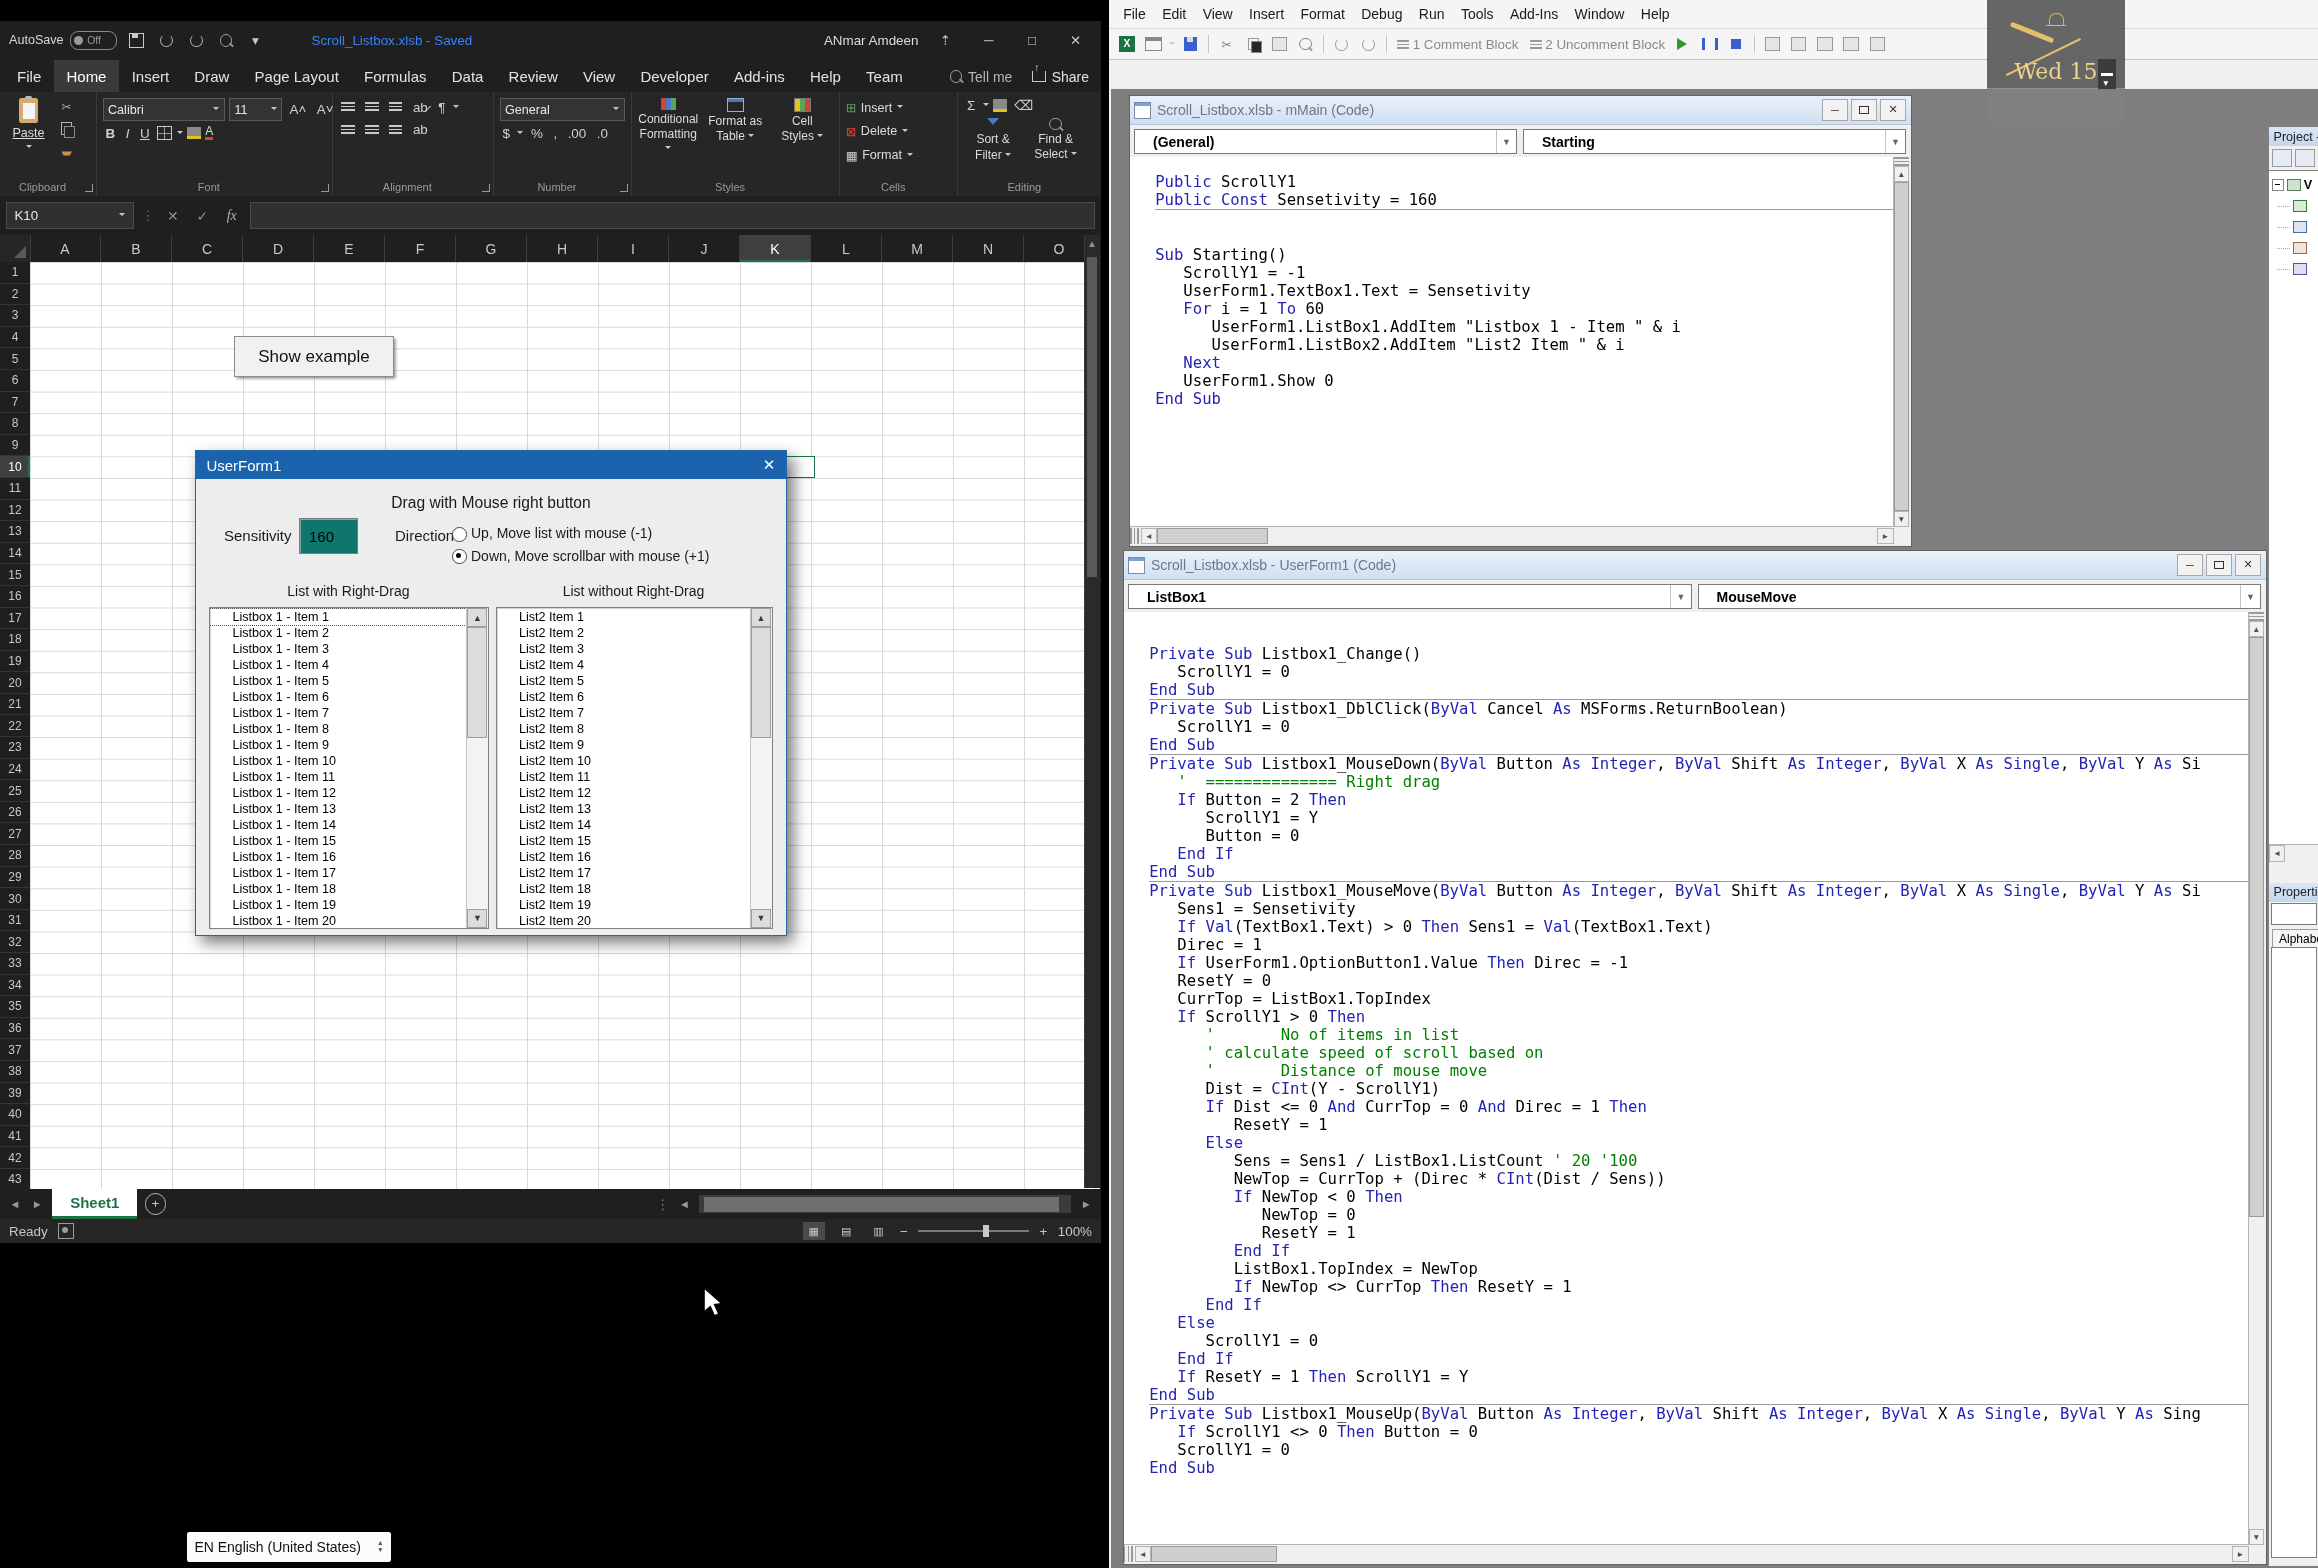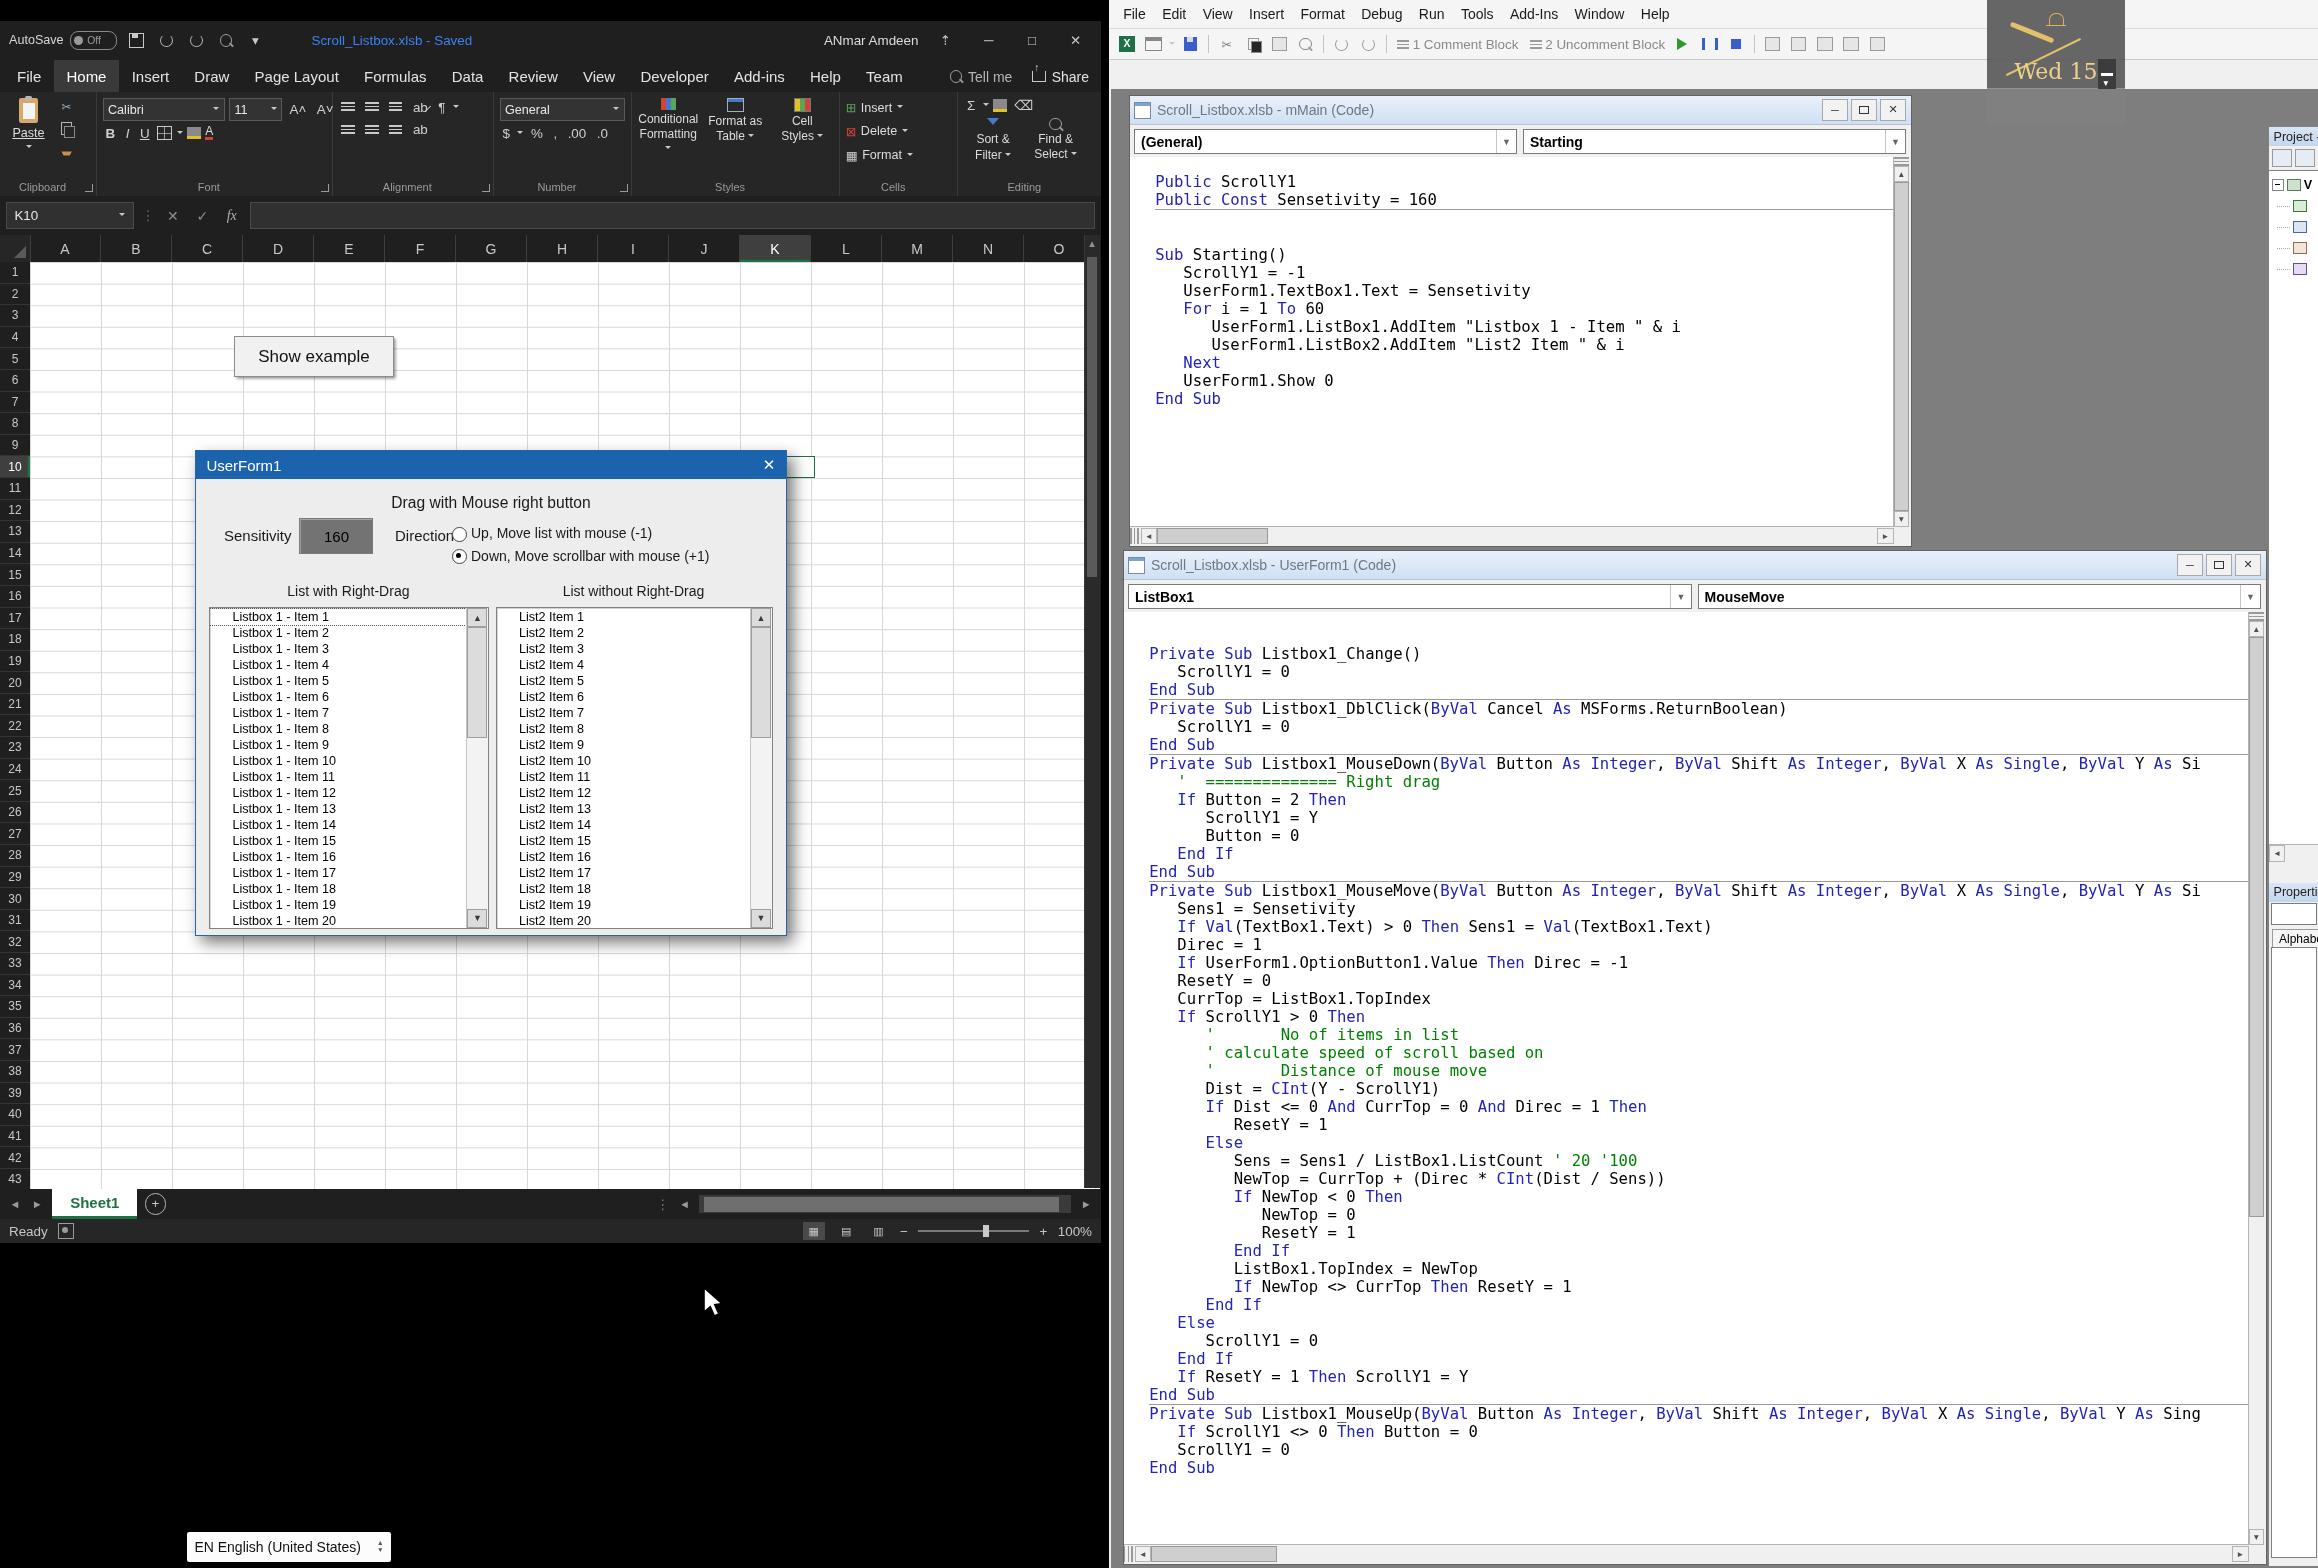--- a/index.html
+++ b/index.html
@@ -101,22 +101,22 @@
   .viewbtn{width:22px;height:18px;display:flex;align-items:center;justify-content:center;color:#c6c6c6;font-size:11px;}
   .viewbtn.sel{background:#4a4a4a;}
   .zoomline{width:111px;height:1.5px;background:#7a7a7a;position:relative;}
   .zoomthumb{position:absolute;left:58%;top:-5.2px;width:6px;height:12px;background:#c9c9c9;}
   
   #dialog{position:absolute;left:195px;top:450px;width:592px;height:486px;background:#ededed;
           border:0.7px solid #2467a9;box-shadow:6px 7.4px 15px rgba(0,0,0,.55);z-index:10;box-sizing:border-box;}
   .uf-title{height:28px;background:#1b63ad;color:#fff;font-size:15px;display:flex;align-items:center;padding-left:10.4px;}
   .uf-close{margin-left:auto;width:34px;text-align:center;font-size:15px;}
   .uf-lbl{position:absolute;font-size:15px;color:#1a1a1a;}
-  .uf-input{position:absolute;left:103px;top:67px;width:48px;height:34px;background:#737373;border:0.7px solid #7a7a7a;
-            box-shadow:inset 0.7px 0.7px 0 #b5b5b5;font-size:15px;display:flex;align-items:center;padding-left:24px;color:#000;}
+  .uf-input{position:absolute;left:103px;top:67px;width:48px;height:34px;background:#0f766e;border:0.7px solid #7a7a7a;
+            box-shadow:inset 0.7px 0.7px 0 #b5b5b5;font-size:15px;display:flex;align-items:center;padding-left:9px;color:#000;}
   .radio{position:absolute;width:12.6px;height:12.6px;border:0.7px solid #444;border-radius:50%;background:#fff;}
   .radio.checked::after{content:"";position:absolute;left:3px;top:3px;width:5.2px;height:5.2px;background:#000;border-radius:50%;}
   .uf-list{position:absolute;background:#fff;border:0.7px solid #828282;box-shadow:inset 0.7px 0.7px 0 #c5c5c5;display:flex;}
   .uf-items{flex:1;overflow:hidden;padding-top:0.7px;}
   .uf-item{height:16px;font-size:12.6px;color:#000;padding-left:22px;display:flex;align-items:center;white-space:nowrap;}
   .uf-item.focused{outline:0.7px dotted #555;outline-offset:-0.7px;}
   .ufsb{width:21px;background:#f3f3f3;border-left:0.7px solid #c5c5c5;position:relative;}
   .ufsb-btn{position:absolute;left:0;width:20px;height:19.3px;background:#dcdcdc;border:0.7px solid #9e9e9e;box-sizing:border-box;
             display:flex;align-items:center;justify-content:center;color:#3a3a3a;font-size:9px;}
   .ufsb-thumb{position:absolute;left:0;width:20px;background:#dcdcdc;border:0.7px solid #9e9e9e;box-sizing:border-box;}
@@ -147,21 +147,21 @@
   .vbw-title{height:28px;background:linear-gradient(#e9f0fa,#cfe0f3);display:flex;align-items:center;gap:6px;
              padding:0 4.5px;color:#6e7884;font-size:14px;border-bottom:0.7px solid #b8c4d4;}
   .modicon{width:15px;height:15px;background:#fff;border:0.7px solid #7a8aa5;position:relative;}
   .modicon::after{content:"";position:absolute;left:0;top:0;right:0;height:3.7px;background:#7aa5d2;}
   .wbtns{margin-left:auto;display:flex;gap:3px;}
   .wbtn{width:24px;height:19.3px;background:#f2f2f2;border:0.7px solid #a8a8a8;display:flex;align-items:center;justify-content:center;
         font-size:11px;color:#333;}
   .wbtn .rest{width:7.4px;height:6.7px;border:1.5px solid #333;}
   .vbw-combos{height:33px;display:flex;gap:6px;padding:3.7px 4.5px;box-sizing:border-box;}
   .combo{flex:1;background:#fff;border:0.7px solid #7a7a7a;font-size:14px;font-weight:600;color:#000;
-         display:flex;align-items:center;padding-left:6px;position:relative;}
+         display:flex;align-items:center;padding-left:18px;position:relative;}
   .combo-arrow{position:absolute;right:0;top:0;bottom:0;width:19.3px;border-left:0.7px solid #c5c5c5;display:flex;align-items:center;justify-content:center;color:#666;font-size:9px;font-weight:400;}
   .vbw-code{position:absolute;left:0.7px;right:17px;bottom:18.6px;background:#fff;overflow:hidden;}
   .cl{height:18px;line-height:18px;white-space:pre;font-family:"DejaVu Sans Mono","Liberation Mono",monospace;
       font-size:15.6px;color:#000;}
   .kw{color:#2323b5;}
   .cm{color:#008000;}
   .psep{height:0;border-top:0.7px solid #9a9a9a;margin-right:-30px;}
   .vbw-vscroll{position:absolute;right:0.7px;width:16.3px;background:#f0f0f0;border-left:0.7px solid #b4b4b4;}
   .vbw-hscroll{position:absolute;left:0.7px;right:17px;bottom:0.7px;height:18px;background:#f0f0f0;border-top:0.7px solid #b4b4b4;display:flex;align-items:center;}
   .sbb{width:16.3px;height:16.3px;background:#f0f0f0;border:0.7px solid #b4b4b4;box-sizing:border-box;display:flex;align-items:center;justify-content:center;color:#505050;font-size:8.2px;flex:0 0 auto;}

